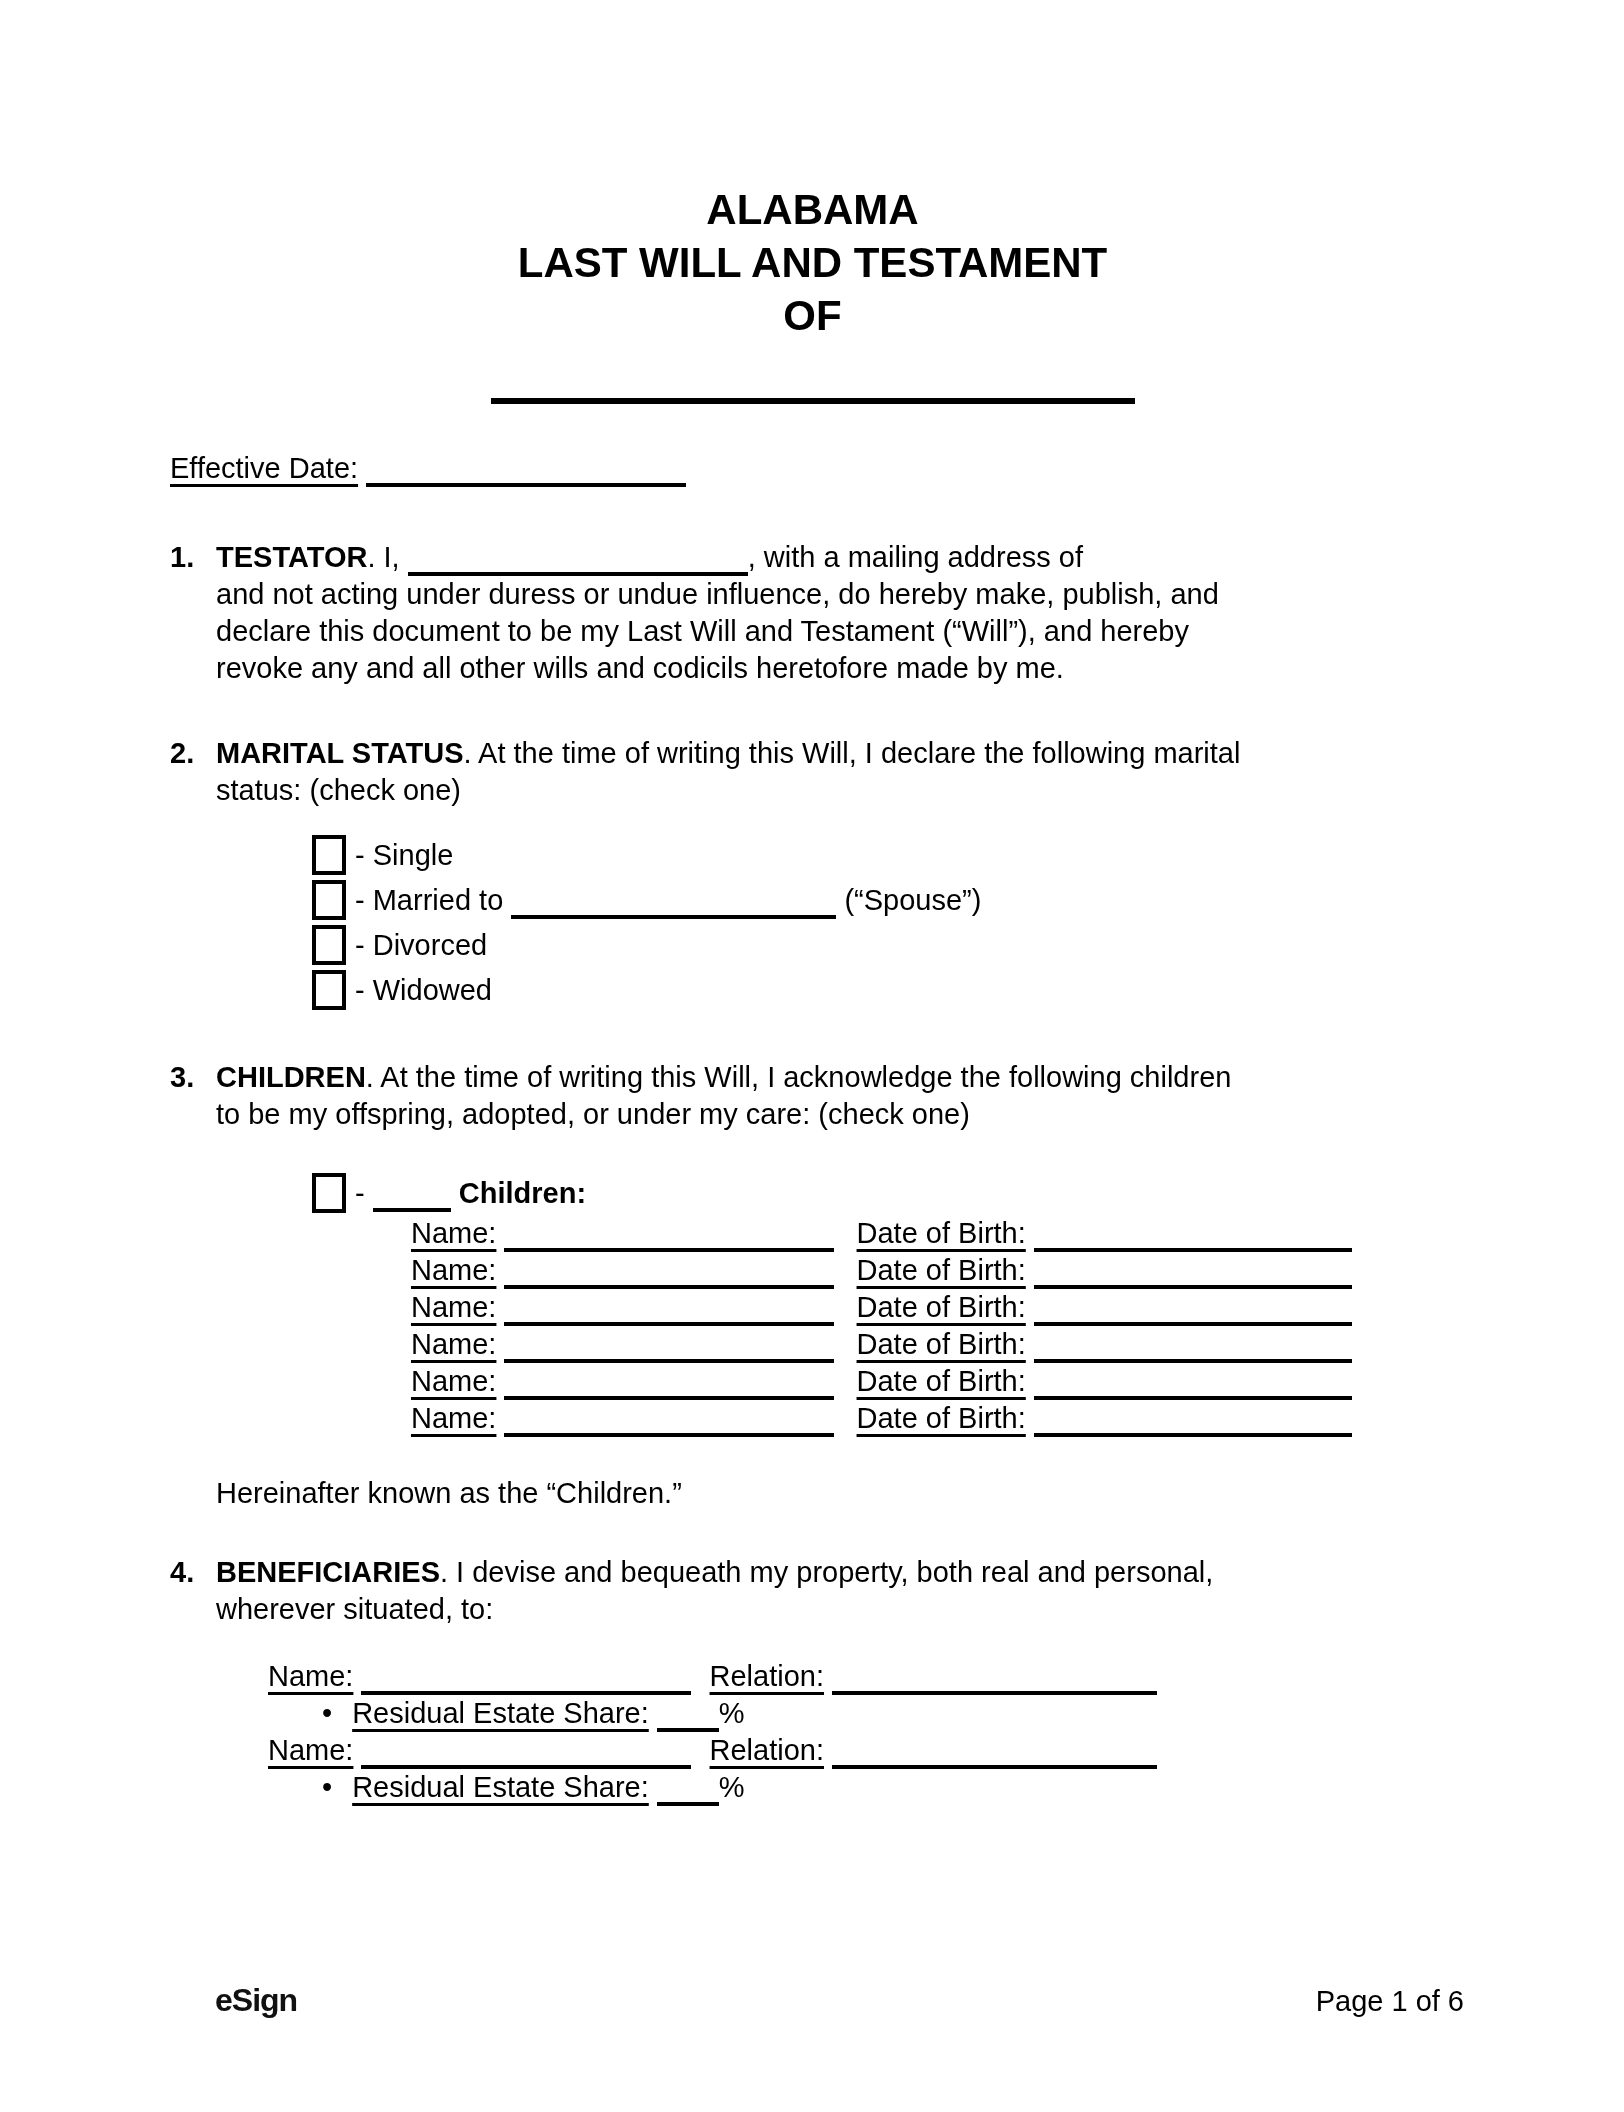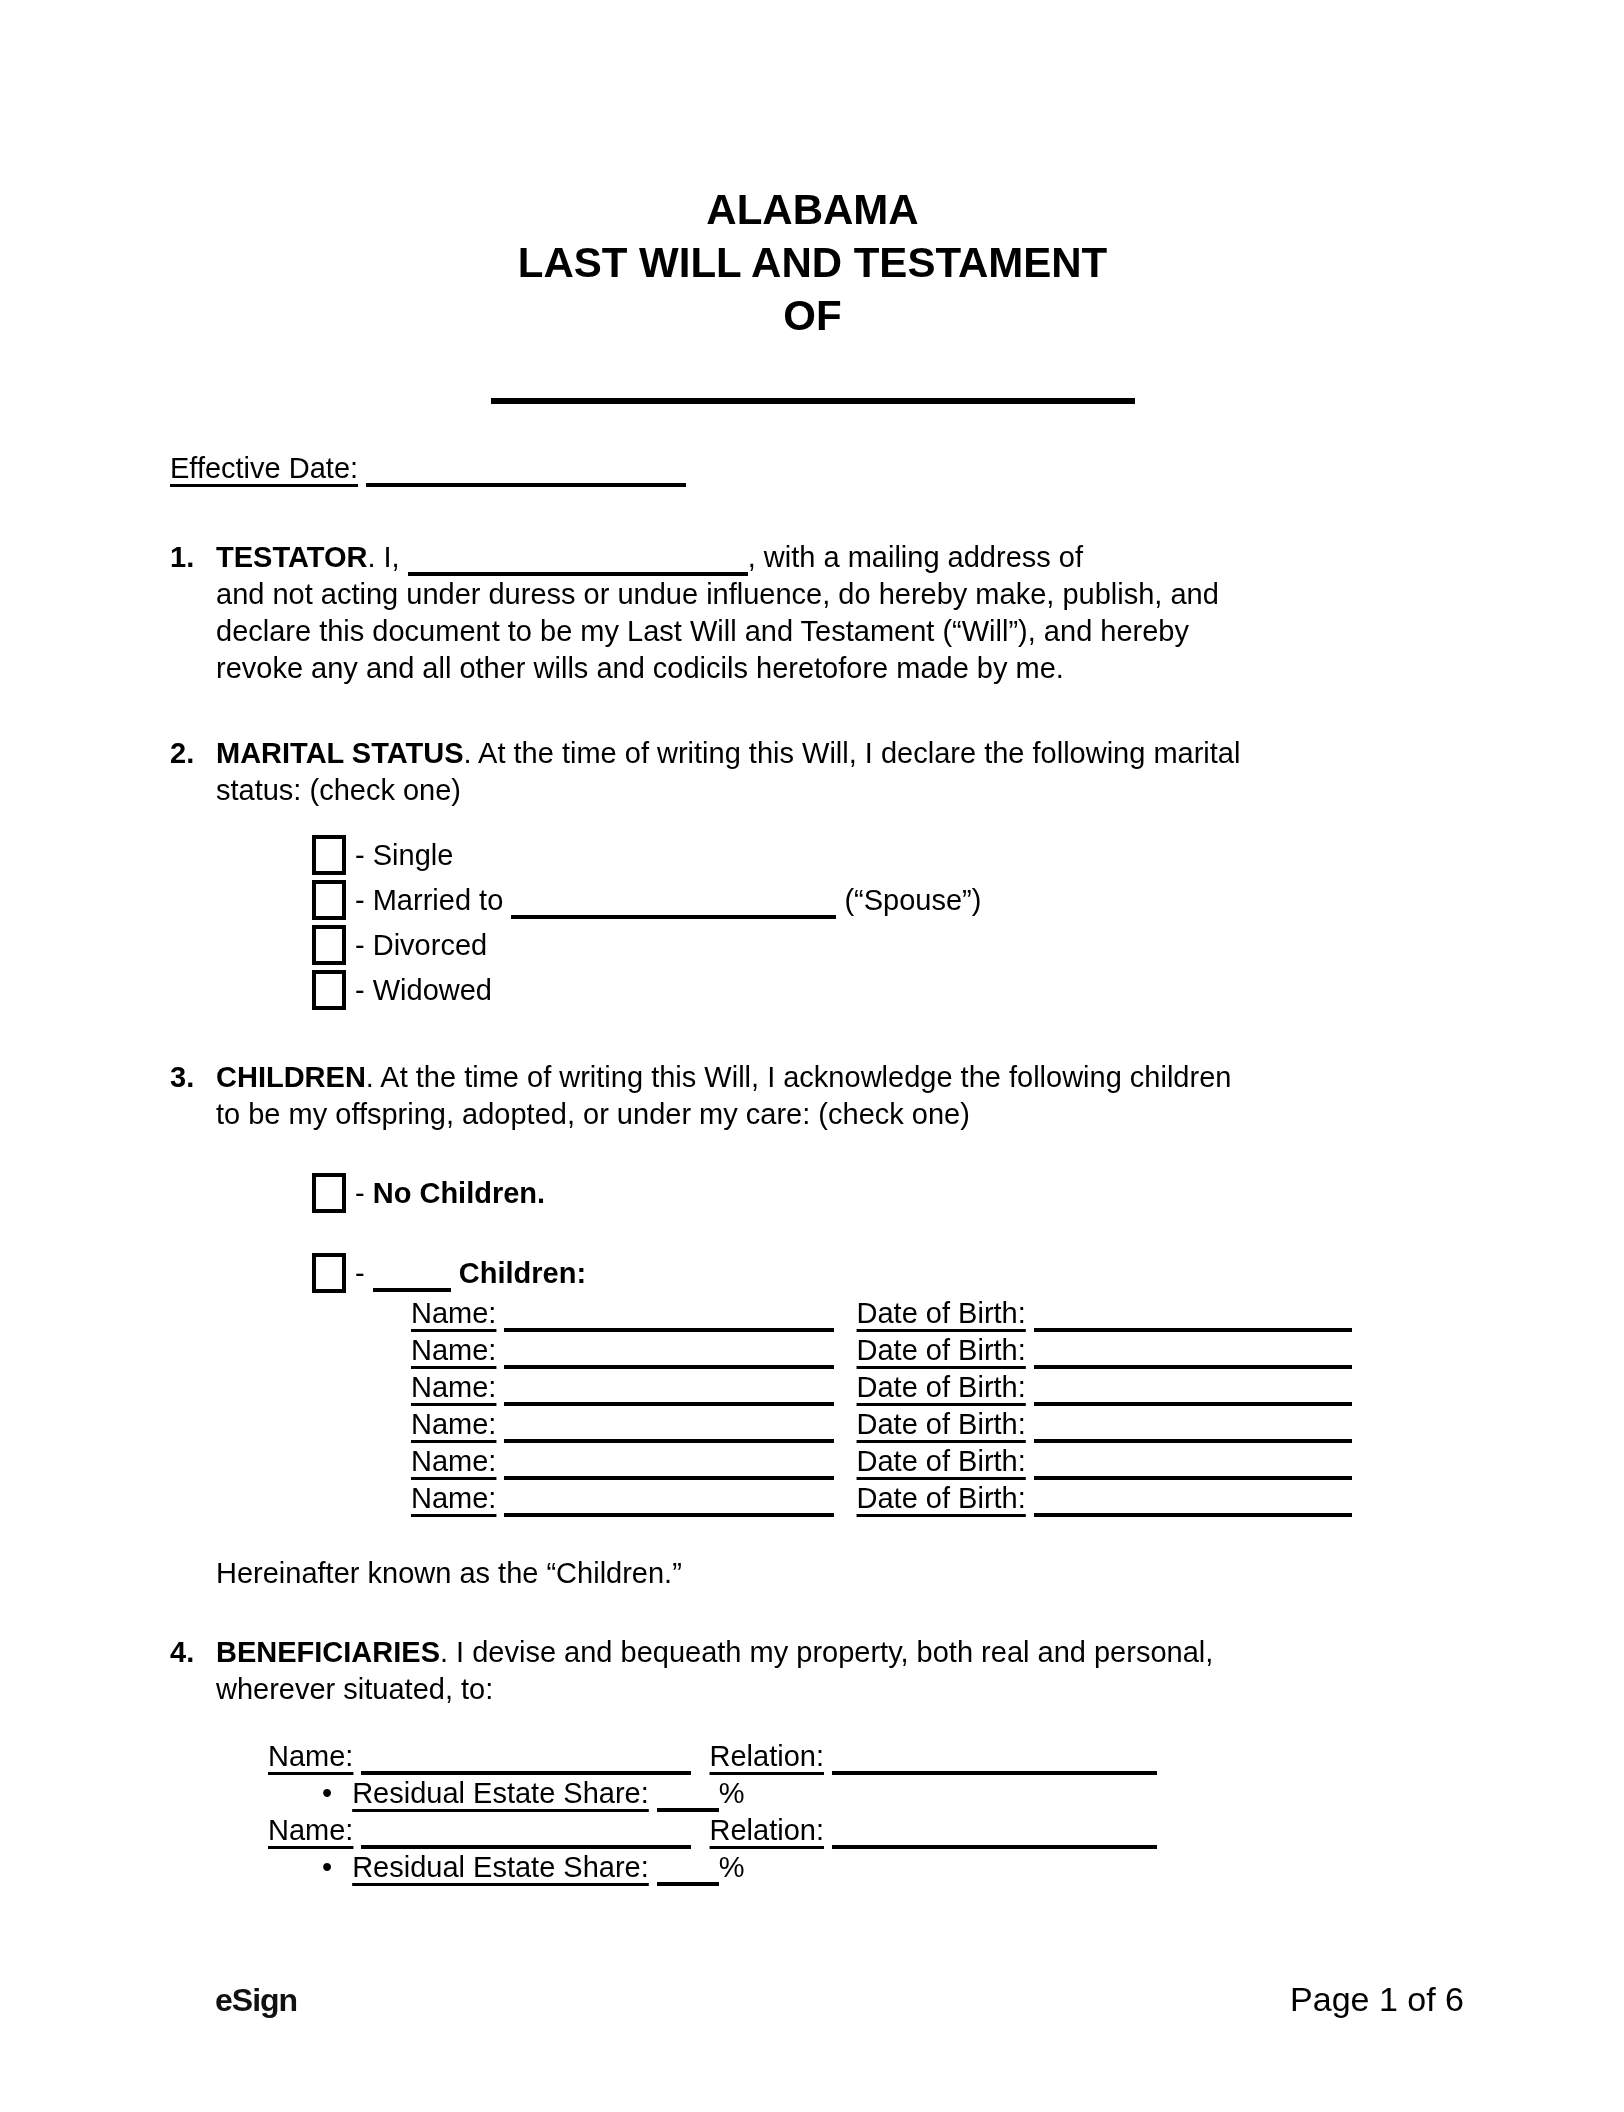--- a/index.html
+++ b/index.html
@@ -37,21 +37,21 @@
   .child-row { white-space: nowrap; }
   .hereinafter { margin-top: 38px; }
   .bene { margin: 30px 0 0 52px; }
   .bullet-row { margin-left: 54px; }
   .bullet { display: inline-block; margin-right: 20px; }
   .footer {
     position: absolute; left: 215px; right: 160px; top: 1978px;
     display: flex; justify-content: space-between; align-items: baseline;
   }
   .brand { font-weight: bold; font-size: 32px; line-height: 44px; letter-spacing: -1px; color: #111; }
-  .page-num { font-size: 34px; }
+  .page-num { font-size: 29px; }
 </style>
 </head>
 <body>
 
 <div class="page">
 
   <div class="title">
     <div>ALABAMA</div>
     <div>LAST WILL AND TESTAMENT</div>
     <div>OF</div>
@@ -87,21 +87,20 @@
       </div>
     </div>
   </div>
 
   <div class="sec sec-children">
     <div class="sec-num">3.</div>
     <div class="sec-body">
       <div><span class="b">CHILDREN</span><span>. At the time of writing this Will, I acknowledge the following children</span></div>
       <div>to be my offspring, adopted, or under my care: (check one)</div>
 
-      <div class="no-children-row"><span class="checkbox"></span><span>- </span><span class="b">No Children</span><span class="b">.</span></div>
 
       <div class="count-row"><span class="checkbox"></span><span>- </span><span class="blank" style="width:78px"></span> <span class="b">Children</span><span class="b">:</span></div>
 
       <div class="child-rows">
         <div class="child-row">
           <span class="ul">Name:</span>
           <span class="blank" style="width:330px;margin-right:14px"></span>
           <span class="ul">Date of Birth:</span>
           <span class="blank" style="width:318px"></span>
         </div>

